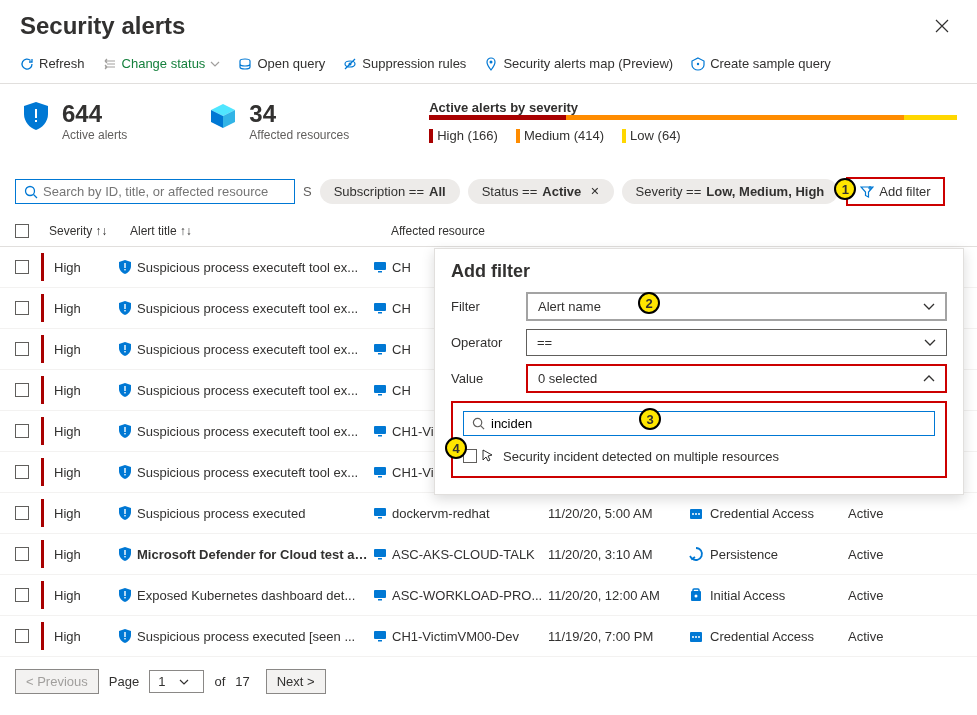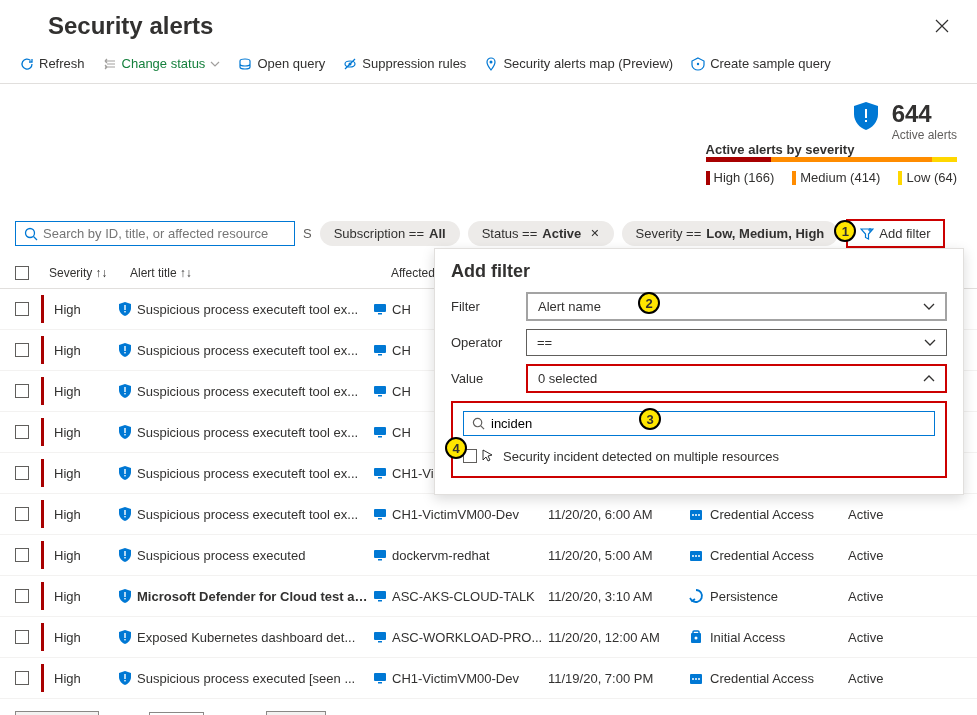--- a/index.html
+++ b/index.html
@@ -1,27 +1,27 @@
 <!DOCTYPE html>
 <html><head>
   <meta charset="utf-8">
   <style>
     * { box-sizing: border-box; margin: 0; padding: 0; font-family: 'Segoe UI', sans-serif; }
     body { width: 977px; height: 715px; background: #fff; color: #323130; font-size: 13px; overflow: hidden; position: relative; }
     
-    .header { display: flex; justify-content: space-between; align-items: center; padding: 12px 20px 8px; margin-left: 28px; }
+    .header { display: flex; justify-content: space-between; align-items: center; padding: 12px 20px 8px; }
     .header h1 { font-size: 24px; font-weight: 600; }
     .close-x { font-size: 16px; cursor: pointer; padding: 4px 8px; }
     
     .toolbar { display: flex; gap: 18px; padding: 8px 20px 12px; border-bottom: 1px solid #e1dfdd; align-items: center; font-size: 13px; }
     .tool-item { display: flex; align-items: center; gap: 5px; cursor: pointer; color: #323130; }
     .tool-item.disabled { color: #15803d; cursor: default; }
     .tool-item .ico { width: 14px; height: 14px; display: inline-flex; }
     
-    .stats { display: flex; padding: 16px 20px 24px; align-items: flex-end; flex-direction: column; }
+    .stats { display: flex; gap: 80px; padding: 16px 20px 24px; align-items: flex-start; }
     .stat { display: flex; gap: 10px; }
     .stat .bigicon { width: 32px; height: 32px; }
     .stat-col { display: flex; flex-direction: column; }
     .stat-num { font-size: 24px; font-weight: 600; }
     .stat-label { font-size: 12px; color: #605e5c; }
     
     .sevblock { flex: 1; }
     .sevtitle { font-size: 13px; font-weight: 600; }
     .sevbar { display: flex; height: 5px; margin-bottom: 8px; }
     .sevbar > div { height: 100%; }
@@ -144,20 +144,31 @@
 <div class="stats">
   <div class="stat">
     <svg class="bigicon" viewBox="0 0 32 32">
         <path d="M16 2l12 4v8c0 8-6 14-12 16C10 28 4 22 4 14V6z" fill="#0078d4"></path>
         <rect x="15" y="9" width="2" height="9" fill="#fff"></rect>
         <rect x="15" y="20" width="2" height="2" fill="#fff"></rect>
       </svg>
     <div class="stat-col">
       <span class="stat-num">644</span>
       <span class="stat-label">Active alerts</span>
+    </div>
+  </div>
+  <div class="stat">
+    <svg class="bigicon" viewBox="0 0 32 32">
+        <path d="M16 4l12 6-12 6-12-6z" fill="#50e6ff"></path>
+        <path d="M4 10v12l12 6V16z" fill="#0078d4"></path>
+        <path d="M28 10v12l-12 6V16z" fill="#32b4e6"></path>
+      </svg>
+    <div class="stat-col">
+      <span class="stat-num">34</span>
+      <span class="stat-label">Affected resources</span>
     </div>
   </div>
   <div class="sevblock">
     <div class="sevtitle">Active alerts by severity</div>
     <div class="sevbar">
       <div style="width:26%;background:#a80000"></div>
       <div style="width:64%;background:#ff8c00"></div>
       <div style="width:10%;background:#ffd700"></div>
     </div>
     <div class="sevlegend">

